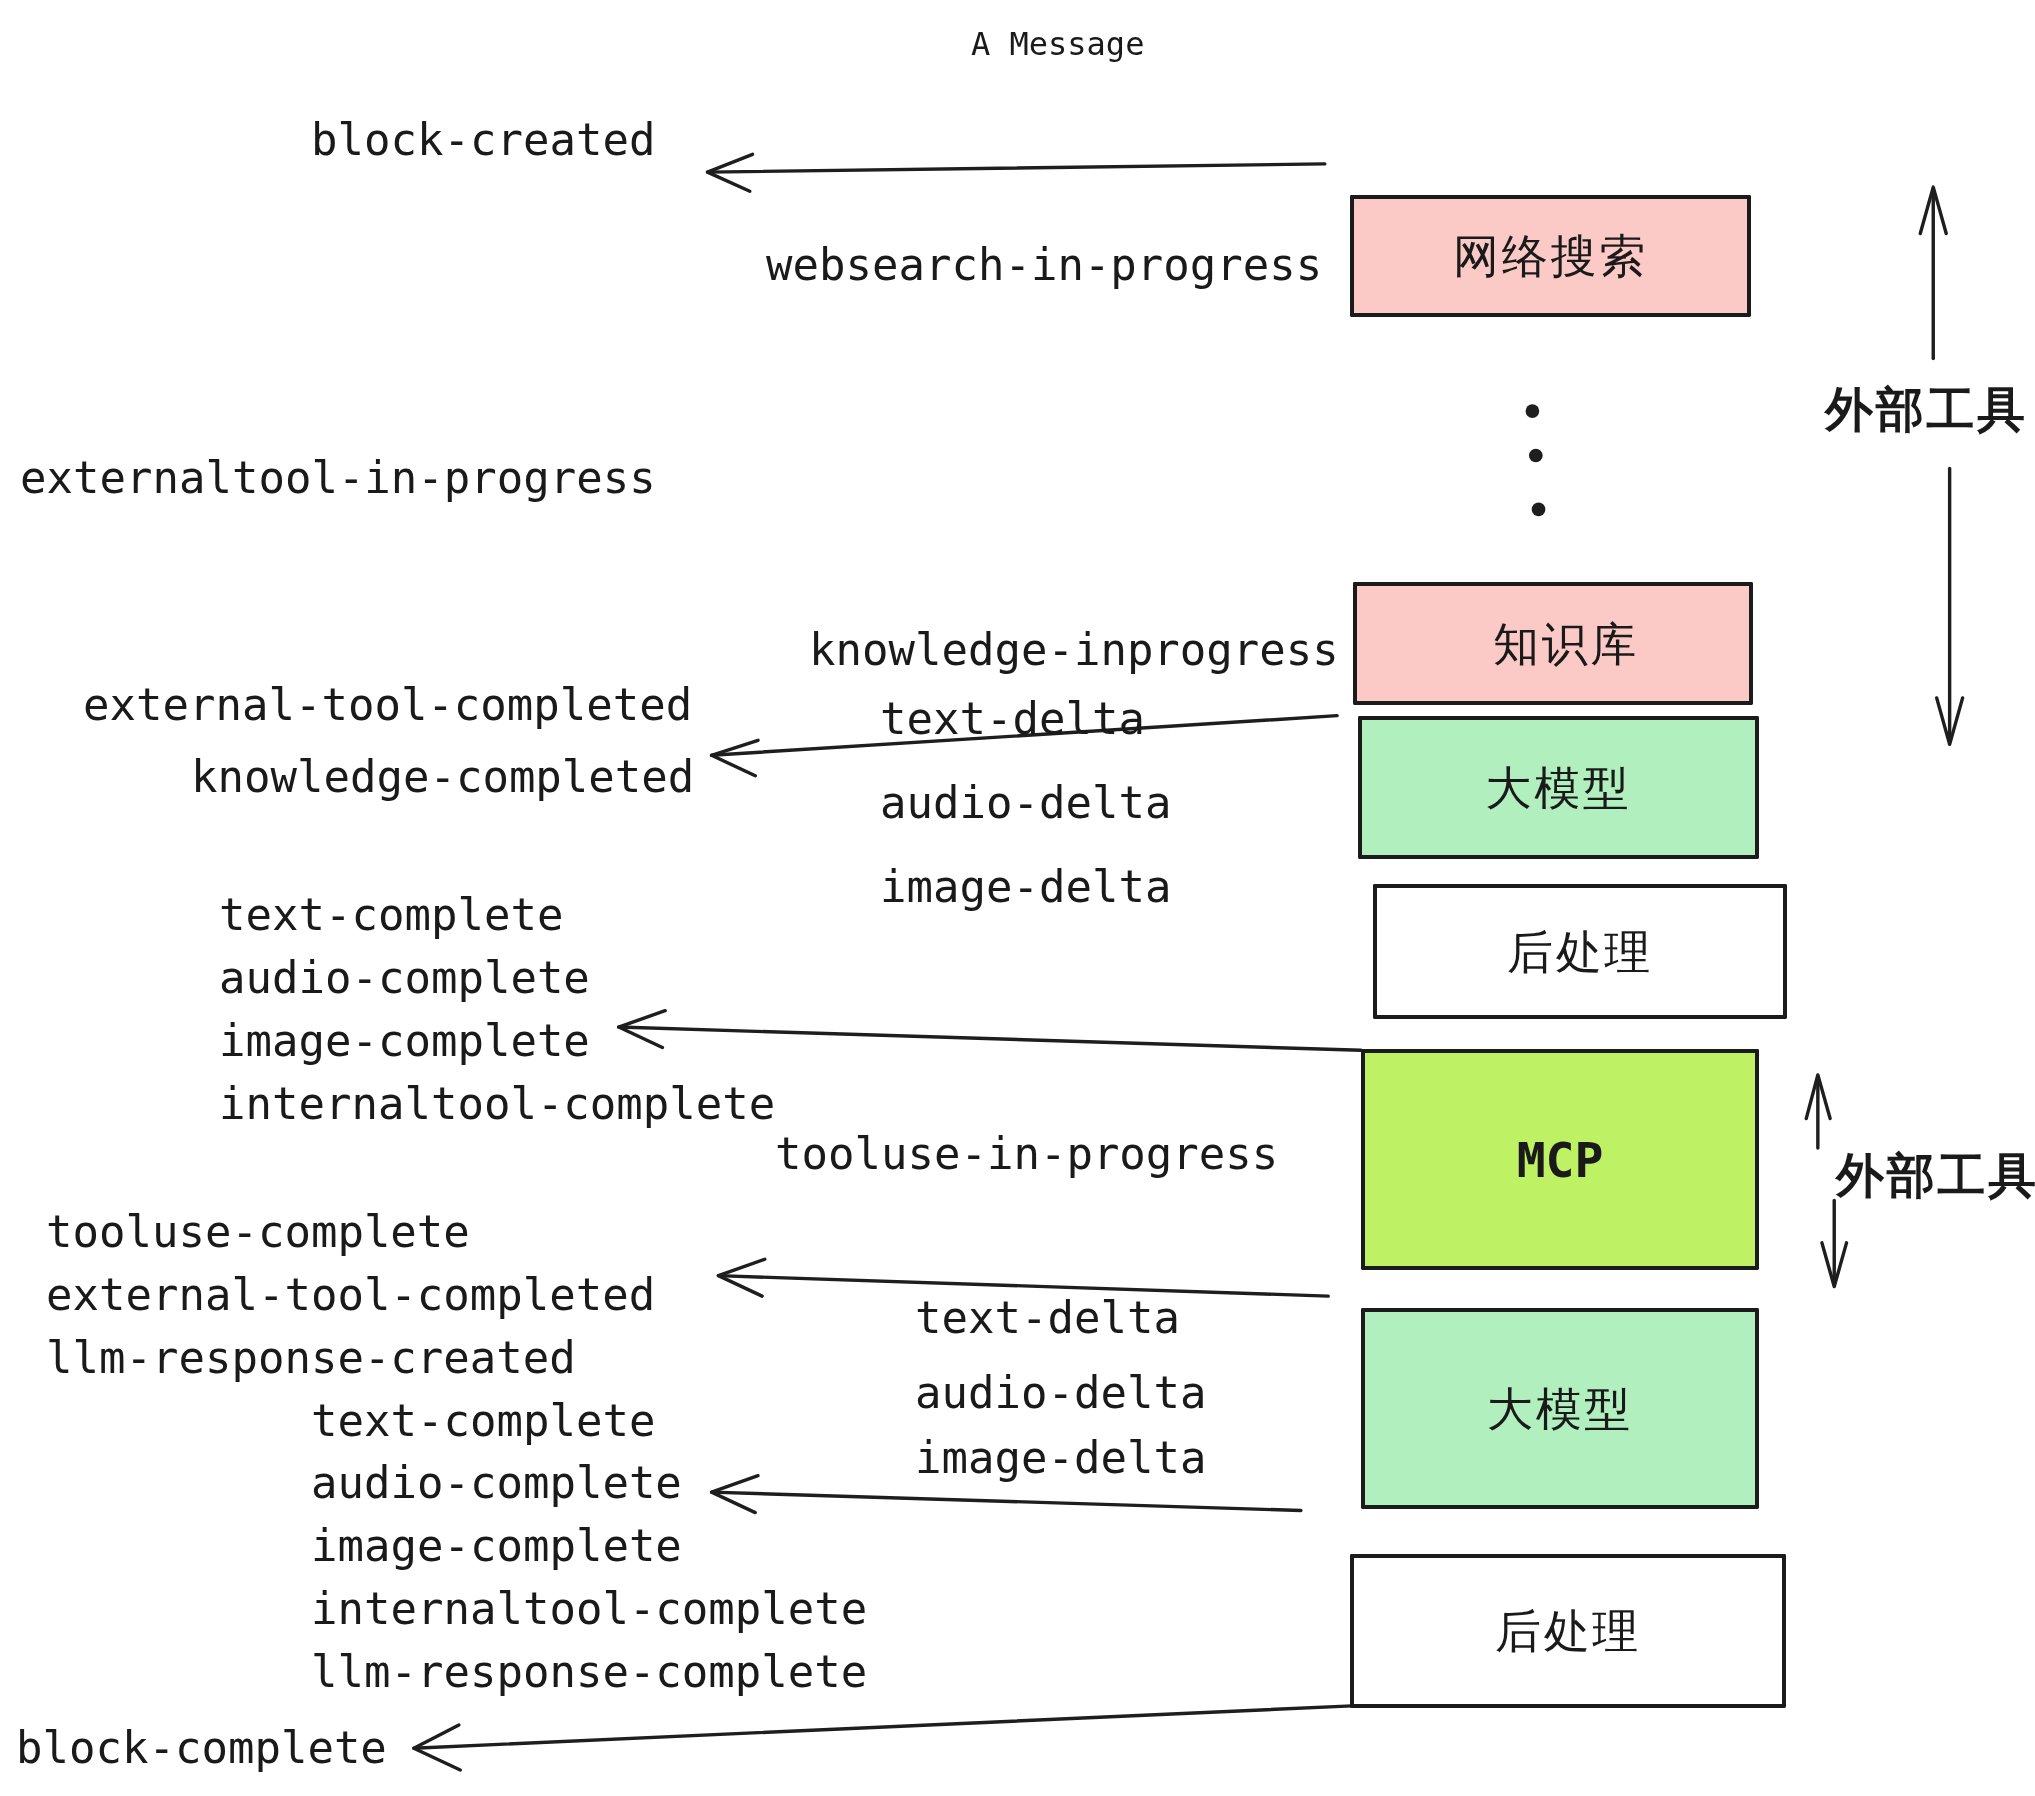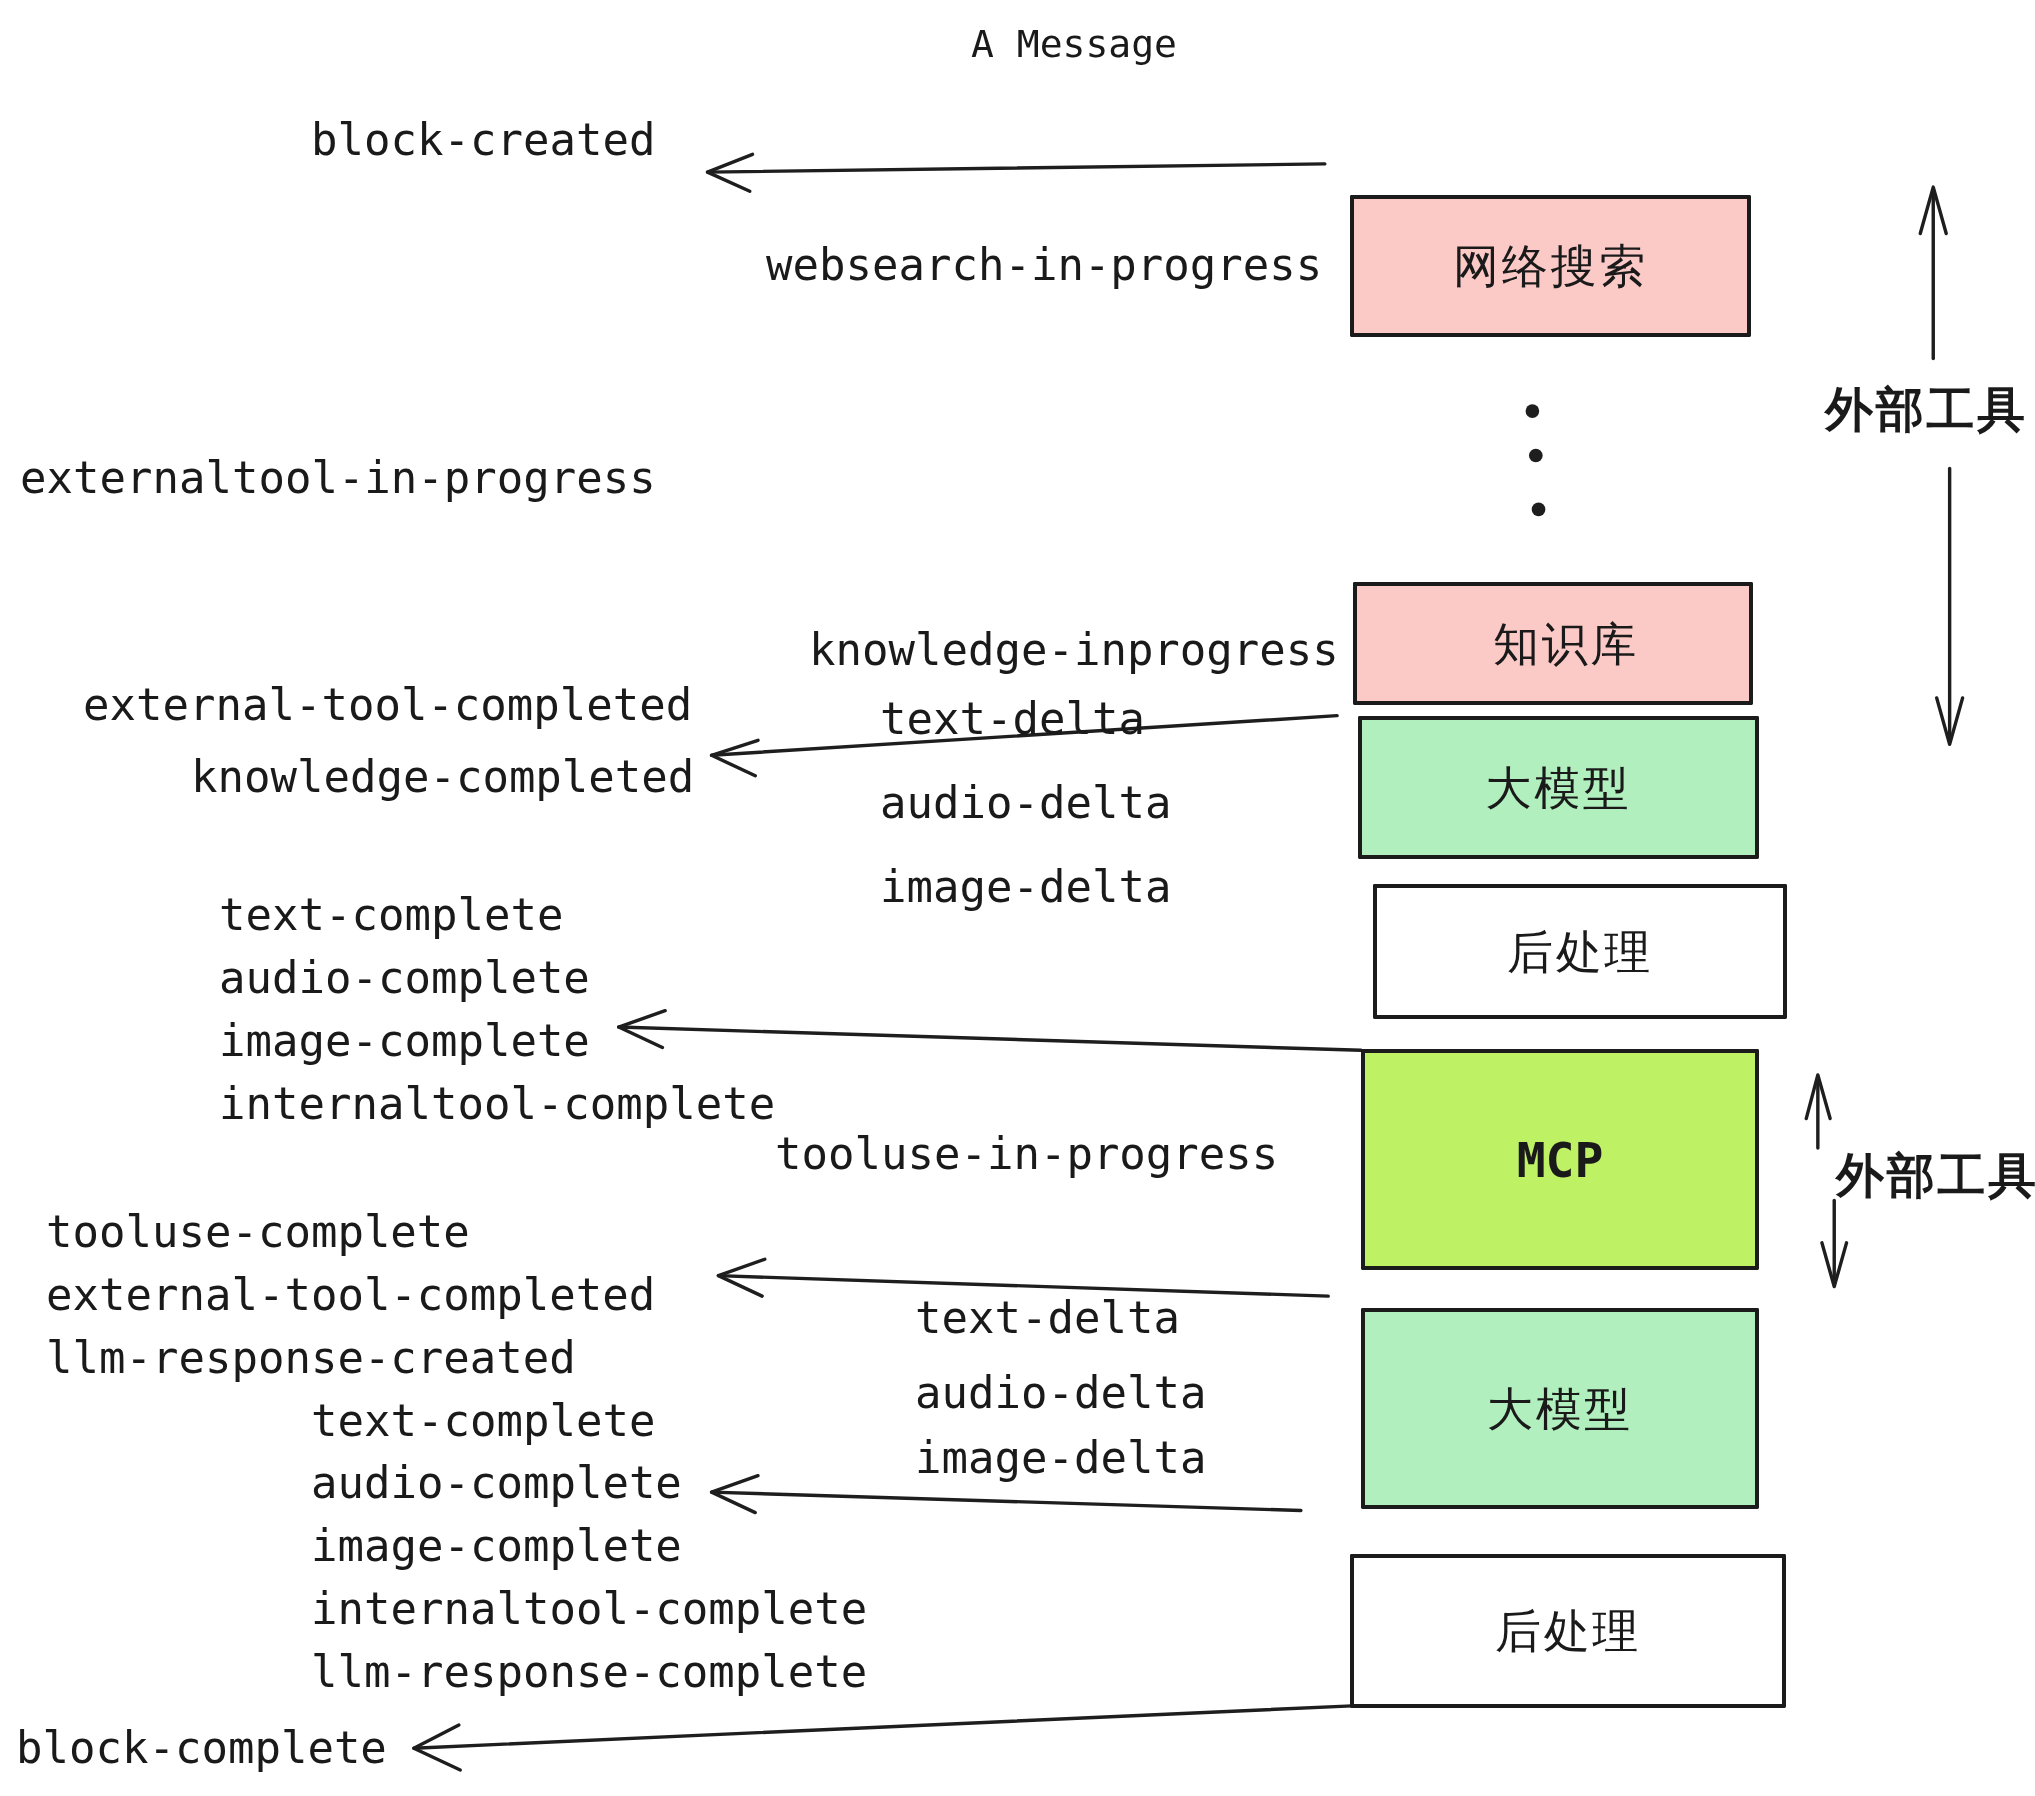--- a/index.html
+++ b/index.html
@@ -3,21 +3,21 @@
 <meta charset="utf-8">
 <style>
   html,body{margin:0;padding:0;background:#ffffff;}
   .canvas{position:relative;width:2035px;height:1796px;background:#ffffff;overflow:hidden;
           font-family:"DejaVu Sans Mono", monospace;}
   .layer{position:absolute;left:0;top:0;}
   .stroke{stroke:#1e1e1e;stroke-width:5;fill:none;stroke-linecap:round;stroke-linejoin:round;}
   .dot{fill:#1e1e1e;stroke:none;}
   .lbl{position:absolute;transform:translateY(-50%);white-space:nowrap;
        font:44px/1.05 "DejaVu Sans Mono", monospace;color:#1a1a1a;}
-  .title{font-size:38px;}
+  .title{font-size:32px;}
   .note{position:absolute;transform:translateY(-50%);white-space:nowrap;
         font:600 48px/1 "Liberation Sans","DejaVu Sans",sans-serif;color:#1a1a1a;letter-spacing:2.7px;}
   .box{position:absolute;border:4.1px solid #1b1b1b;border-radius:1.4px;
        display:flex;align-items:center;justify-content:center;box-sizing:border-box;}
   .box-label{font:500 46px/1 "Liberation Sans","DejaVu Sans",sans-serif;color:#1a1a1a;letter-spacing:2.7px;}
   .box-label-mono{font:700 48px/1 "DejaVu Sans Mono", monospace;color:#1a1a1a;letter-spacing:0;}
 </style>
 </head>
 <body>
 
@@ -103,21 +103,21 @@
   <div class="lbl" style="left:915px;top:1393px">audio-delta</div>
   <div class="lbl" style="left:915px;top:1458px">image-delta</div>
 
   <div class="lbl" style="left:311px;top:1421px">text-complete</div>
   <div class="lbl" style="left:311px;top:1483px">audio-complete</div>
   <div class="lbl" style="left:311px;top:1546px">image-complete</div>
   <div class="lbl" style="left:311px;top:1609px">internaltool-complete</div>
   <div class="lbl" style="left:311px;top:1672px">llm-response-complete</div>
   <div class="lbl" style="left:16px;top:1748px">block-complete</div>
 
-  <div class="box" style="left: 1350px; top: 195px; width: 401px; height: 142px; background-color: rgb(251, 202, 198);">
+  <div class="box" style="left: 1350px; top: 195px; width: 401px; height: 122px; background-color: rgb(251, 202, 198);">
     <span class="box-label">网络搜索</span>
   </div>
 
   <div class="box" style="left: 1353px; top: 582px; width: 400px; height: 123px; background-color: rgb(251, 202, 198); padding-left: 26px;">
     <span class="box-label">知识库</span>
   </div>
 
   <div class="box" style="left: 1358px; top: 716px; width: 401px; height: 143px; background-color: rgb(177, 240, 190);">
     <span class="box-label">大模型</span>
   </div>

